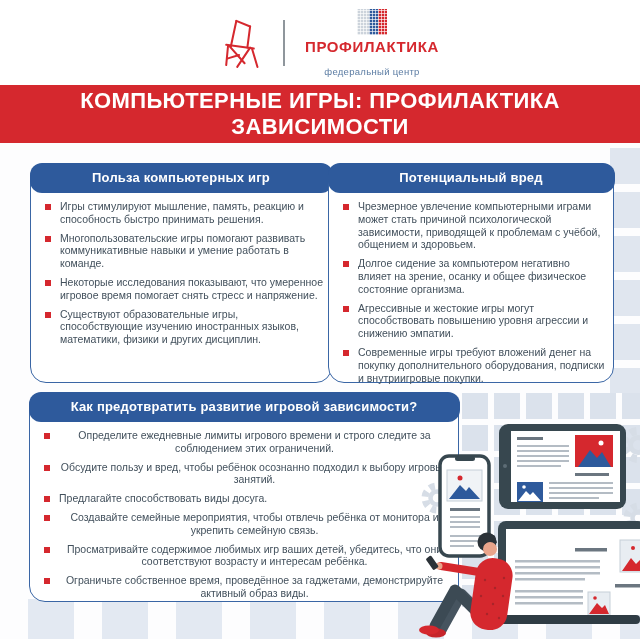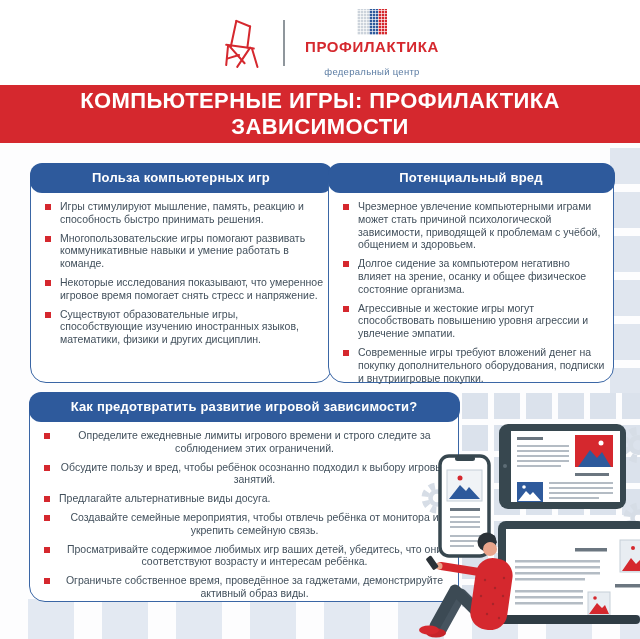--- a/index.html
+++ b/index.html
@@ -139,21 +139,21 @@
         <li>
             <span class="bullet"></span>
             <span class="item-text">Чрезмерное увлечение компьютерными играми может стать причиной психологической зависимости, приводящей к проблемам с учёбой, общением и здоровьем.</span>
           </li>
         <li>
             <span class="bullet"></span>
             <span class="item-text">Долгое сидение за компьютером негативно влияет на зрение, осанку и общее физическое состояние организма.</span>
           </li>
         <li>
             <span class="bullet"></span>
-            <span class="item-text">Агрессивные и жестокие игры могут способствовать повышению уровня агрессии и увлечение эмпатии.</span>
+            <span class="item-text">Агрессивные и жестокие игры могут способствовать повышению уровня агрессии и снижению эмпатии.</span>
           </li>
         <li>
             <span class="bullet"></span>
             <span class="item-text">Современные игры требуют вложений денег на покупку дополнительного оборудования, подписки и внутриигровые покупки.</span>
           </li>
       </ul>
     </div>
   </div>
 
   <div class="card" id="card-prevention">
@@ -163,21 +163,21 @@
         <li>
             <span class="bullet"></span>
             <span class="item-text">Определите ежедневные лимиты игрового времени и строго следите за соблюдением этих ограничений.</span>
           </li>
         <li>
             <span class="bullet"></span>
             <span class="item-text">Обсудите пользу и вред, чтобы ребёнок осознанно подходил к выбору игровых занятий.</span>
           </li>
         <li>
             <span class="bullet"></span>
-            <span class="item-text">Предлагайте альтернативные виды досуга.</span>
+            <span class="item-text">Предлагайте способствовать виды досуга.</span>
           </li>
         <li>
             <span class="bullet"></span>
             <span class="item-text">Создавайте семейные мероприятия, чтобы отвлечь ребёнка от монитора и укрепить семейную связь.</span>
           </li>
         <li>
             <span class="bullet"></span>
             <span class="item-text">Просматривайте содержимое любимых игр ваших детей, убедитесь, что они соответствуют возрасту и интересам ребёнка.</span>
           </li>
         <li>

